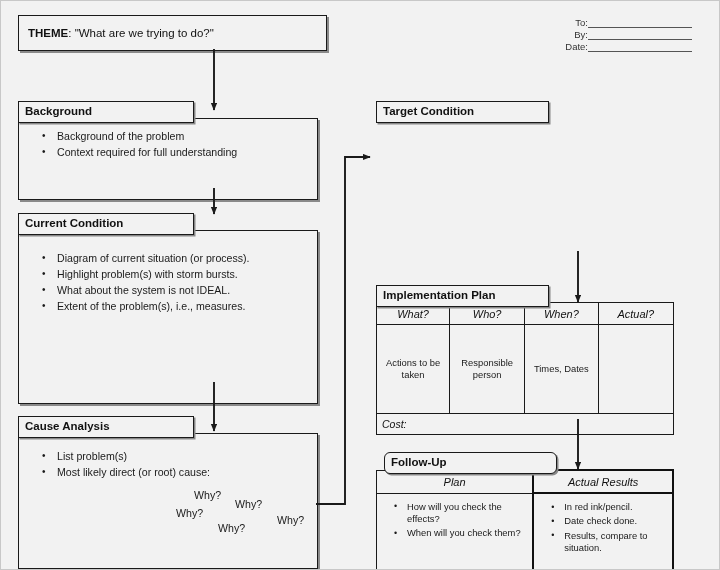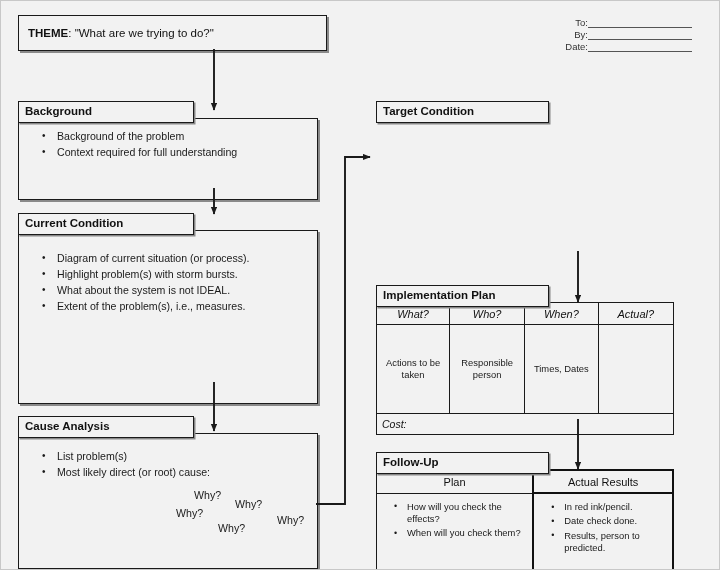--- a/index.html
+++ b/index.html
@@ -122,20 +122,21 @@
     color: #111;
     background: #f2f2f2;
     height: 18px;
     padding-left: 5px;
   }
 
   
   .fu-table { position: absolute; border-collapse: collapse; z-index: 2; }
   .fu-head {
     border: 1.3px solid #1a1a1a;
+    font-style: italic;
     font-size: 11px;
     text-align: center;
     color: #111;
     height: 19px;
     background: #f2f2f2;
   }
   .fu-cell {
     border: 1.3px solid #1a1a1a;
     background: #f2f2f2;
     vertical-align: top;
@@ -266,38 +267,38 @@
       <td class="ip-cell">Responsible person</td>
       <td class="ip-cell">Times, Dates</td>
       <td class="ip-cell"></td>
     </tr>
     <tr>
       <td class="ip-cost" colspan="4">Cost:</td>
     </tr>
   </tbody>
     </table>
 
-  <div class="sec-head" style="left:375px; top:451px; width:165px;">Follow-Up</div>
+  <div class="sec-head" style="left:383px; top:451px; width:165px;border-radius:6px;">Follow-Up</div>
   <table class="fu-table" style="left:375px; top:468px; width:298px;">
     <tbody>
         <tr>
       <td class="fu-head" style="width:149px;">Plan</td>
       <td class="fu-head fu-strong" style="width:132px;">Actual Results</td>
     </tr>
     <tr>
       <td class="fu-cell">
         <ul class="fubul">
           <li>How will you check the effects?</li>
           <li>When will you check them?</li>
         </ul>
       </td>
       <td class="fu-cell fu-strong">
         <ul class="fubul">
           <li>In red ink/pencil.</li>
           <li>Date check done.</li>
-          <li>Results, person to predicted.</li>
+          <li>Results, compare to situation.</li>
         </ul>
       </td>
     </tr>
   </tbody>
     </table>
 
 </div>
 
 </body></html>

